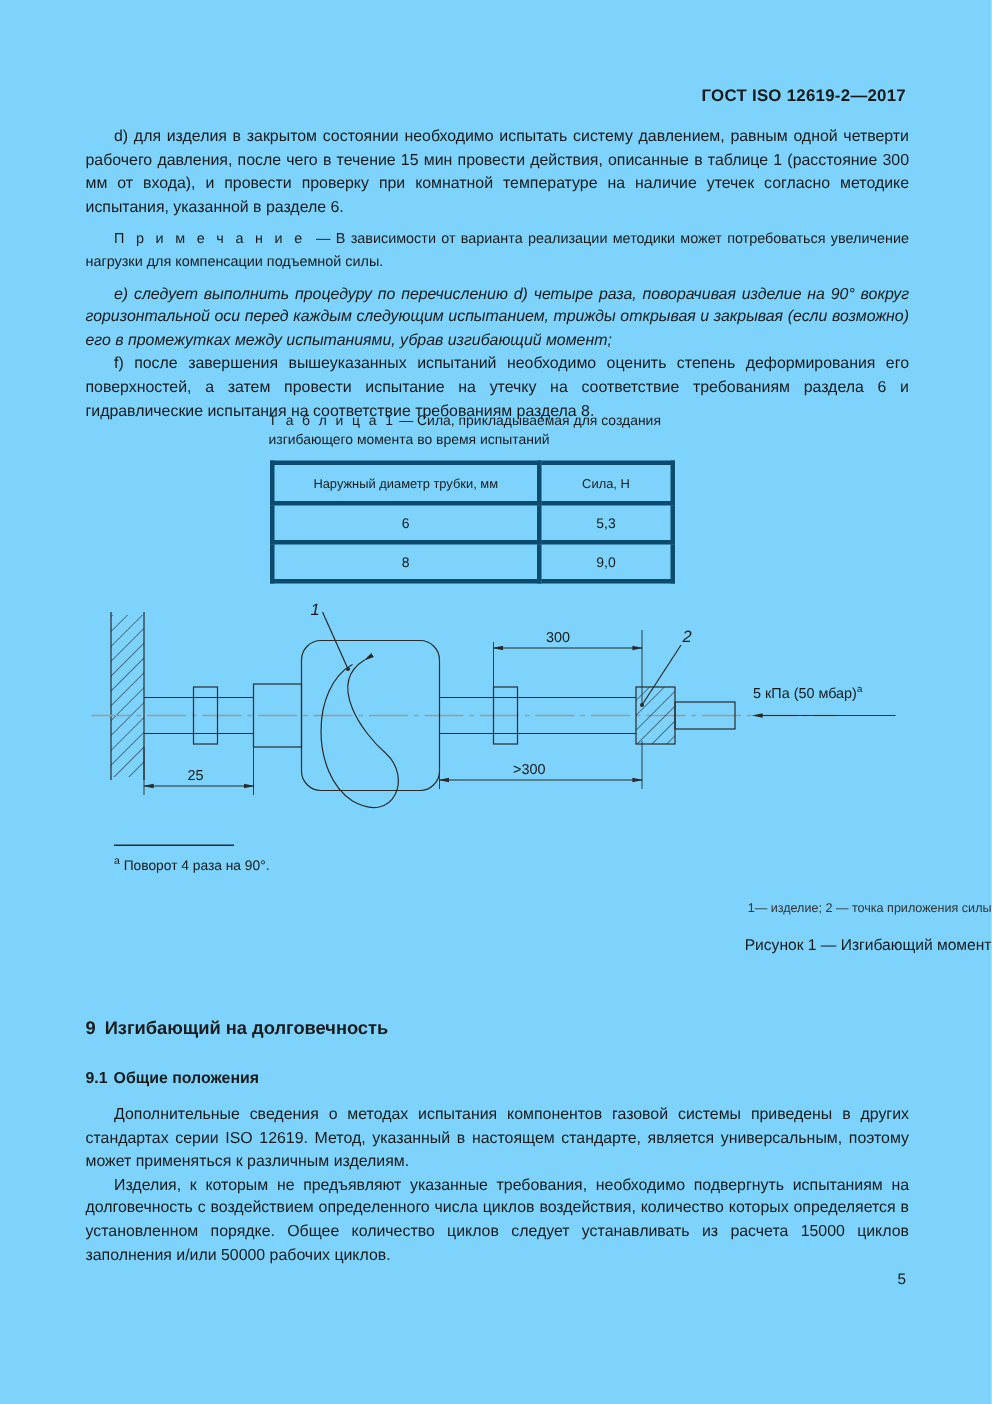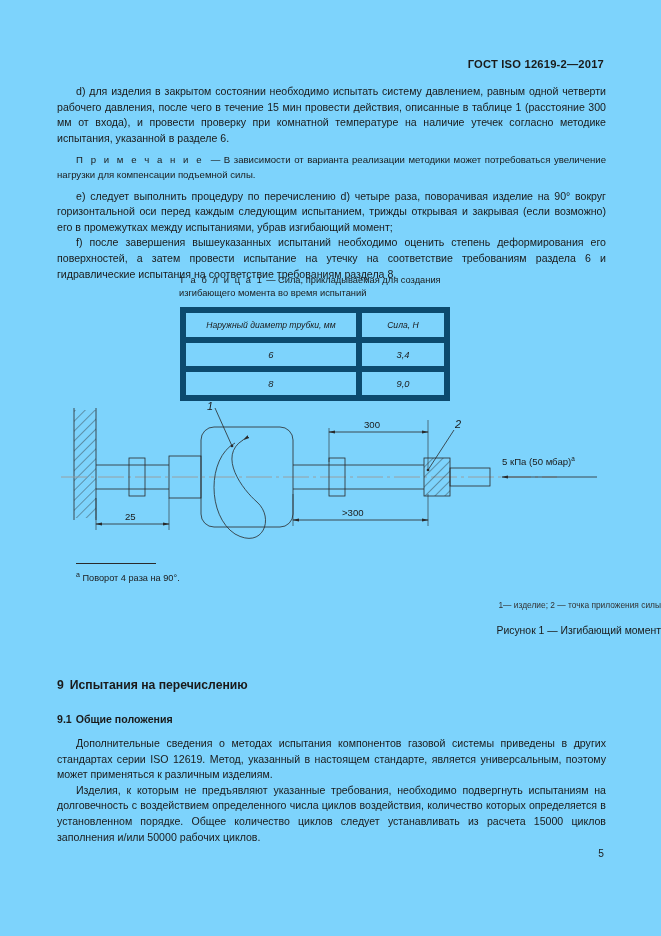--- a/index.html
+++ b/index.html
@@ -51,21 +51,21 @@
     margin: 7px 0 0 0;
     font-size: 9.6px;
     line-height: 14.6px;
     text-align: justify;
     text-indent: 19px;
   }
   .sp {
     letter-spacing: 2.1px;
   }
   p.tight { margin-top: 0; }
-  p.gap { margin-top: 6px; }
+  p.gap { margin-top: 6px; font-style: italic; }
 
   
   .tbl-caption {
     position: absolute;
     left: 179px;
     top: 274px;
     width: 290px;
     font-size: 9.3px;
     line-height: 13px;
     color: #1a1a1a;
@@ -73,27 +73,26 @@
   .tbl-caption .sp2 { letter-spacing: 1.6px; }
   table.data {
     position: absolute;
     left: 180px;
     top: 307px;
     width: 270px;
     border-collapse: collapse;
     font-size: 9.3px;
   }
   table.data td, table.data th {
-    border: 6px solid #0c4a6e;
+    border: 3px solid #0c4a6e;
     text-align: center;
     font-weight: normal;
     padding: 0;
     height: 23px;
     vertical-align: middle;
-    font-style: italic;
   }
   table.data th { height: 24px; font-size: 8.6px; }
   table.data col.c1 { width: 180px; }
   table.data col.c2 { width: 90px; }
 
   
   .figure {
     position: absolute;
     left: 57px;
     top: 398px;
@@ -198,21 +197,21 @@
       </colgroup>
     <thead>
       <tr>
         <th>Наружный диаметр трубки, мм</th>
         <th>Сила, Н</th>
       </tr>
     </thead>
     <tbody>
       <tr>
         <td>6</td>
-        <td>3,4</td>
+        <td>5,3</td>
       </tr>
       <tr>
         <td>8</td>
         <td>9,0</td>
       </tr>
     </tbody>
   </table>
 
   <div class="figure">
     <svg width="549" height="170" viewBox="0 0 549 170" xmlns="http://www.w3.org/2000/svg">
@@ -300,21 +299,21 @@
     </svg>
   </div>
 
   <div class="footnote-rule"></div>
   <div class="footnote"><sup>a</sup> <span>Поворот 4 раза на 90°.</span></div>
 
   <div class="fig-legend">1— изделие; 2 — точка приложения силы</div>
   <div class="fig-caption">Рисунок 1 — Изгибающий момент</div>
 
   <div class="h1">
-    <span class="num">9</span><span>Испытания на перечислению</span>
+    <span class="num">9</span><span>Изгибающий на долговечность</span>
   </div>
   <div class="h2">
     <span class="num">9.1</span><span>Общие положения</span>
   </div>
 
   <div class="content2">
     <p class="body">Дополнительные сведения о методах испытания компонентов газовой системы приведены в других стандартах серии ISO 12619. Метод, указанный в настоящем стандарте, является универсальным, поэтому может применяться к различным изделиям.</p>
     <p class="body tight">Изделия, к которым не предъявляют указанные требования, необходимо подвергнуть испытаниям на долговечность с воздействием определенного числа циклов воздействия, количество которых определяется в установленном порядке. Общее количество циклов следует устанавливать из расчета 15000 циклов заполнения и/или 50000 рабочих циклов.</p>
   </div>
 

